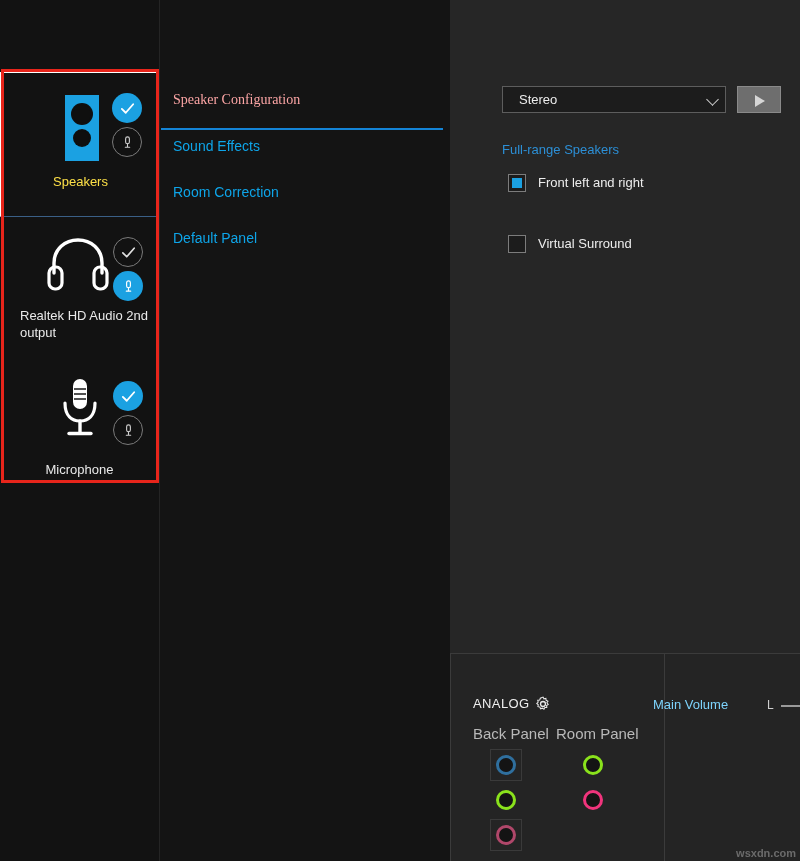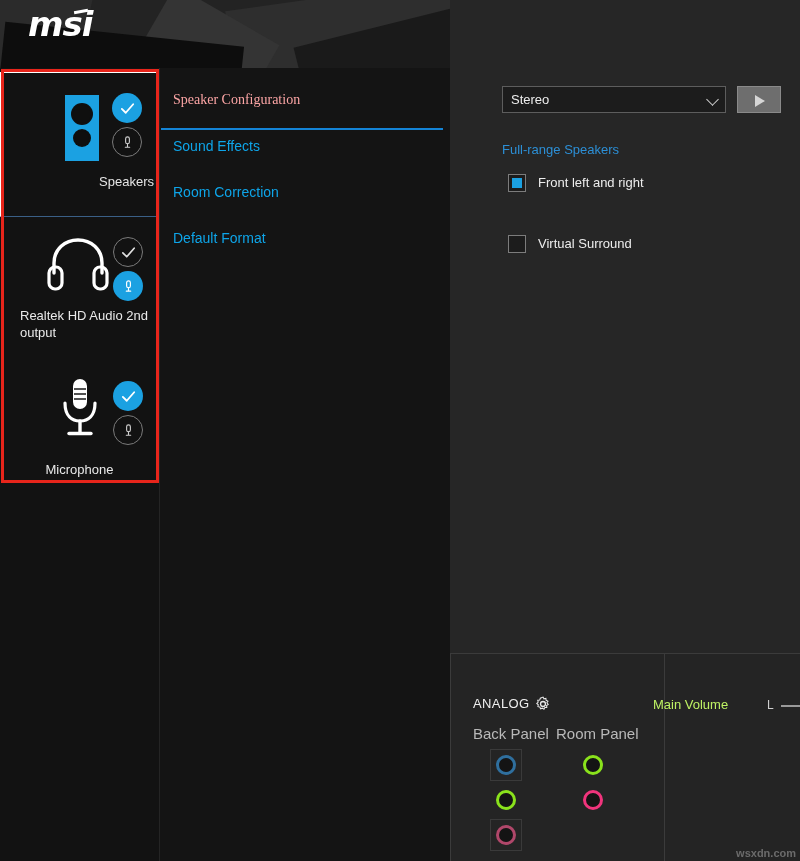--- a/index.html
+++ b/index.html
@@ -86,21 +86,21 @@
     width: 60px; height: 64px;
   }
   .dev-label {
     position: absolute; left: 0; top: 100px;
     width: 159px;
     text-align: center;
     font-size: 13px; color: #e9e9e9;
     line-height: 17px;
     padding: 0 6px;
   }
-  .dev-label.active { color: #e5e5e5; text-align: right; }
+  .dev-label.active { color: #fde047; }
   .dev-label.twoline { top: 90px; text-align: left; padding-left: 20px; }
 
   .badge {
     position: absolute; right: 16px;
     width: 30px; height: 30px; border-radius: 50%;
     display: flex; align-items: center; justify-content: center;
   }
   .badge.check { top: 20px; }
   .badge.mic { top: 54px; }
   .badge.on  { background: #1ba1e2; border: none; }
@@ -138,21 +138,21 @@
     position: absolute; left: 450px; top: 0;
     width: 350px; height: 861px;
     background: #262626;
   }
   .combo {
     position: absolute; left: 52px; top: 86px;
     width: 224px; height: 27px;
     background: #1c1c1c;
     border: 1px solid #5d5d5d;
     color: #ededed; font-size: 13px;
-    padding: 5px 8px;
+    padding: 5px 16px;
   }
   .combo .chev {
     position: absolute; right: 8px; top: 8px;
     width: 9px; height: 9px;
     border-right: 1.6px solid #cfcfcf;
     border-bottom: 1.6px solid #cfcfcf;
     transform: rotate(45deg);
   }
   .play-btn {
     position: absolute; left: 287px; top: 86px;
@@ -226,21 +226,21 @@
   }
   .jack-frame {
     position: absolute;
     width: 32px; height: 32px;
     border: 1px solid #3a3a3a;
   }
 
   .vol-col { position: absolute; left: 188px; top: 0; width: 162px; }
   .vol-title {
     position: absolute; left: 14px; top: 43px;
-    font-size: 13px; color: #bef264;
+    font-size: 13px; color: #7dd3fc;
   }
   .vol-l {
     position: absolute; left: 128px; top: 44px;
     font-size: 12px; color: #cfcfcf;
   }
   .vol-track {
     position: absolute; left: 142px; top: 51px;
     width: 20px; height: 2px; background: #9a9a9a;
   }
 
@@ -250,29 +250,20 @@
   }
 </style>
 </head>
 <body>
 
 <div id="app">
 
   <div class="left-col"></div>
   <div class="sidebar-col"></div>
 
-  <div class="header">
-    <div class="poly p1"></div>
-    <div class="poly p2"></div>
-    <div class="poly p3"></div>
-    <div class="poly p6"></div>
-    <div class="poly p4"></div>
-    <div class="poly p5"></div>
-    <div class="msi-logo">msi</div>
-  </div>
 
   <div class="device-list">
 
     <div class="device selected">
       <div class="dev-icon">
         <div class="spk-body"></div>
         <div class="spk-hole spk-h1"></div>
         <div class="spk-hole spk-h2"></div>
       </div>
       <div class="badge check on">
@@ -343,21 +334,21 @@
       <span>Speaker Configuration</span>
       <div class="nav-underline"></div>
     </div>
     <div class="nav-item">
       <span>Sound Effects</span>
     </div>
     <div class="nav-item">
       <span>Room Correction</span>
     </div>
     <div class="nav-item">
-      <span>Default Format</span>
+      <span>Default Panel</span>
     </div>
   </div>
 
   <div class="right-panel">
 
     <div class="combo">
       <span>Stereo</span>
       <span class="chev"></span>
     </div>
 

